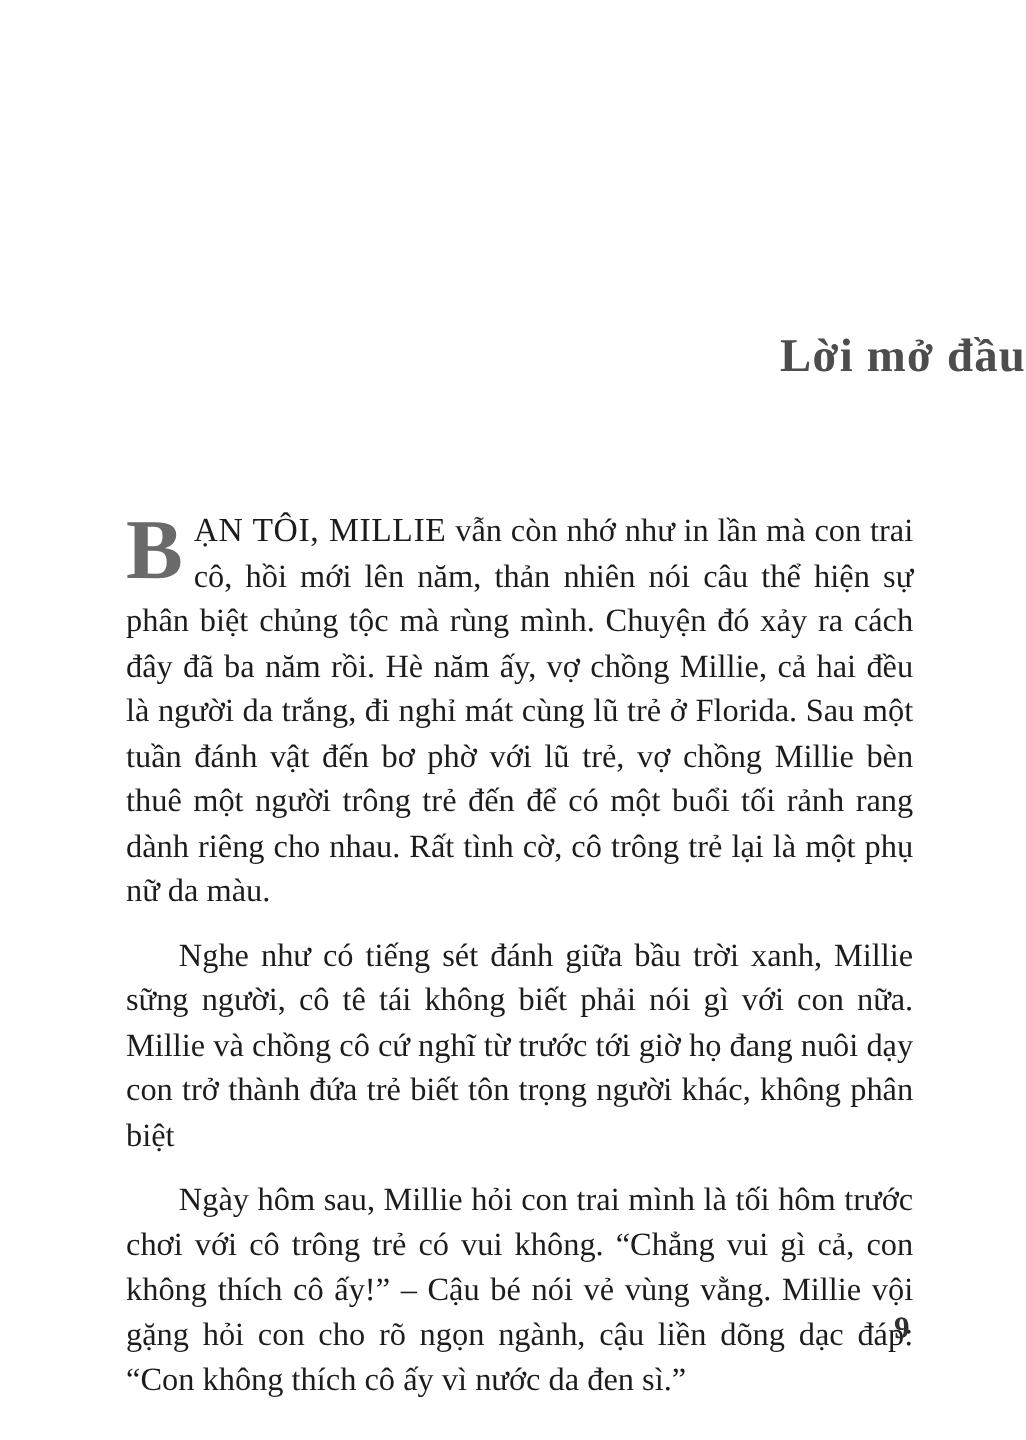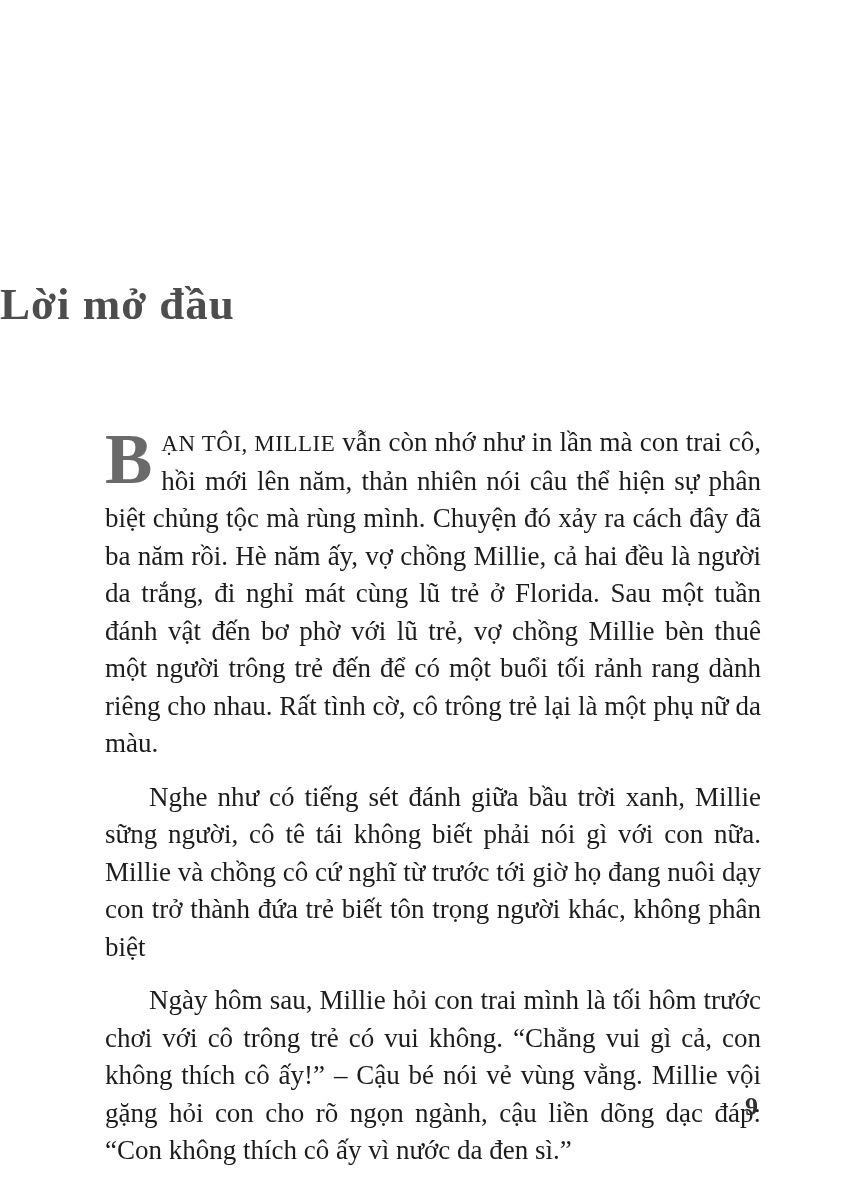--- a/index.html
+++ b/index.html
@@ -13,22 +13,22 @@
     height: 1200px;
     background: #ffffff;
     font-family: "Liberation Serif", serif;
     overflow: hidden;
   }
   .chapter-title {
     position: absolute;
     top: 248px;
     left: 0;
     width: 100%;
-    text-align: left;
-    font-size: 45px;
+    text-align: right;
+    font-size: 39px;
     font-weight: bold;
     color: #4d4d4d;
     letter-spacing: 1px;
   }
   .body-text {
     position: absolute;
     top: 424px;
     left: 105px;
     width: 656px;
     font-size: 27px;
@@ -44,21 +44,21 @@
   }
   .dropcap {
     float: left;
     font-size: 71px;
     line-height: 58px;
     font-weight: bold;
     color: #6a6a6a;
     margin: 6px 9px 0 0;
   }
   .lead-in {
-    font-size: 23px;
+    font-size: 28px;
     letter-spacing: 0.5px;
   }
   .footer {
     position: absolute;
     top: 1092px;
     right: 97px;
     display: flex;
     align-items: baseline;
     gap: 13px;
   }

